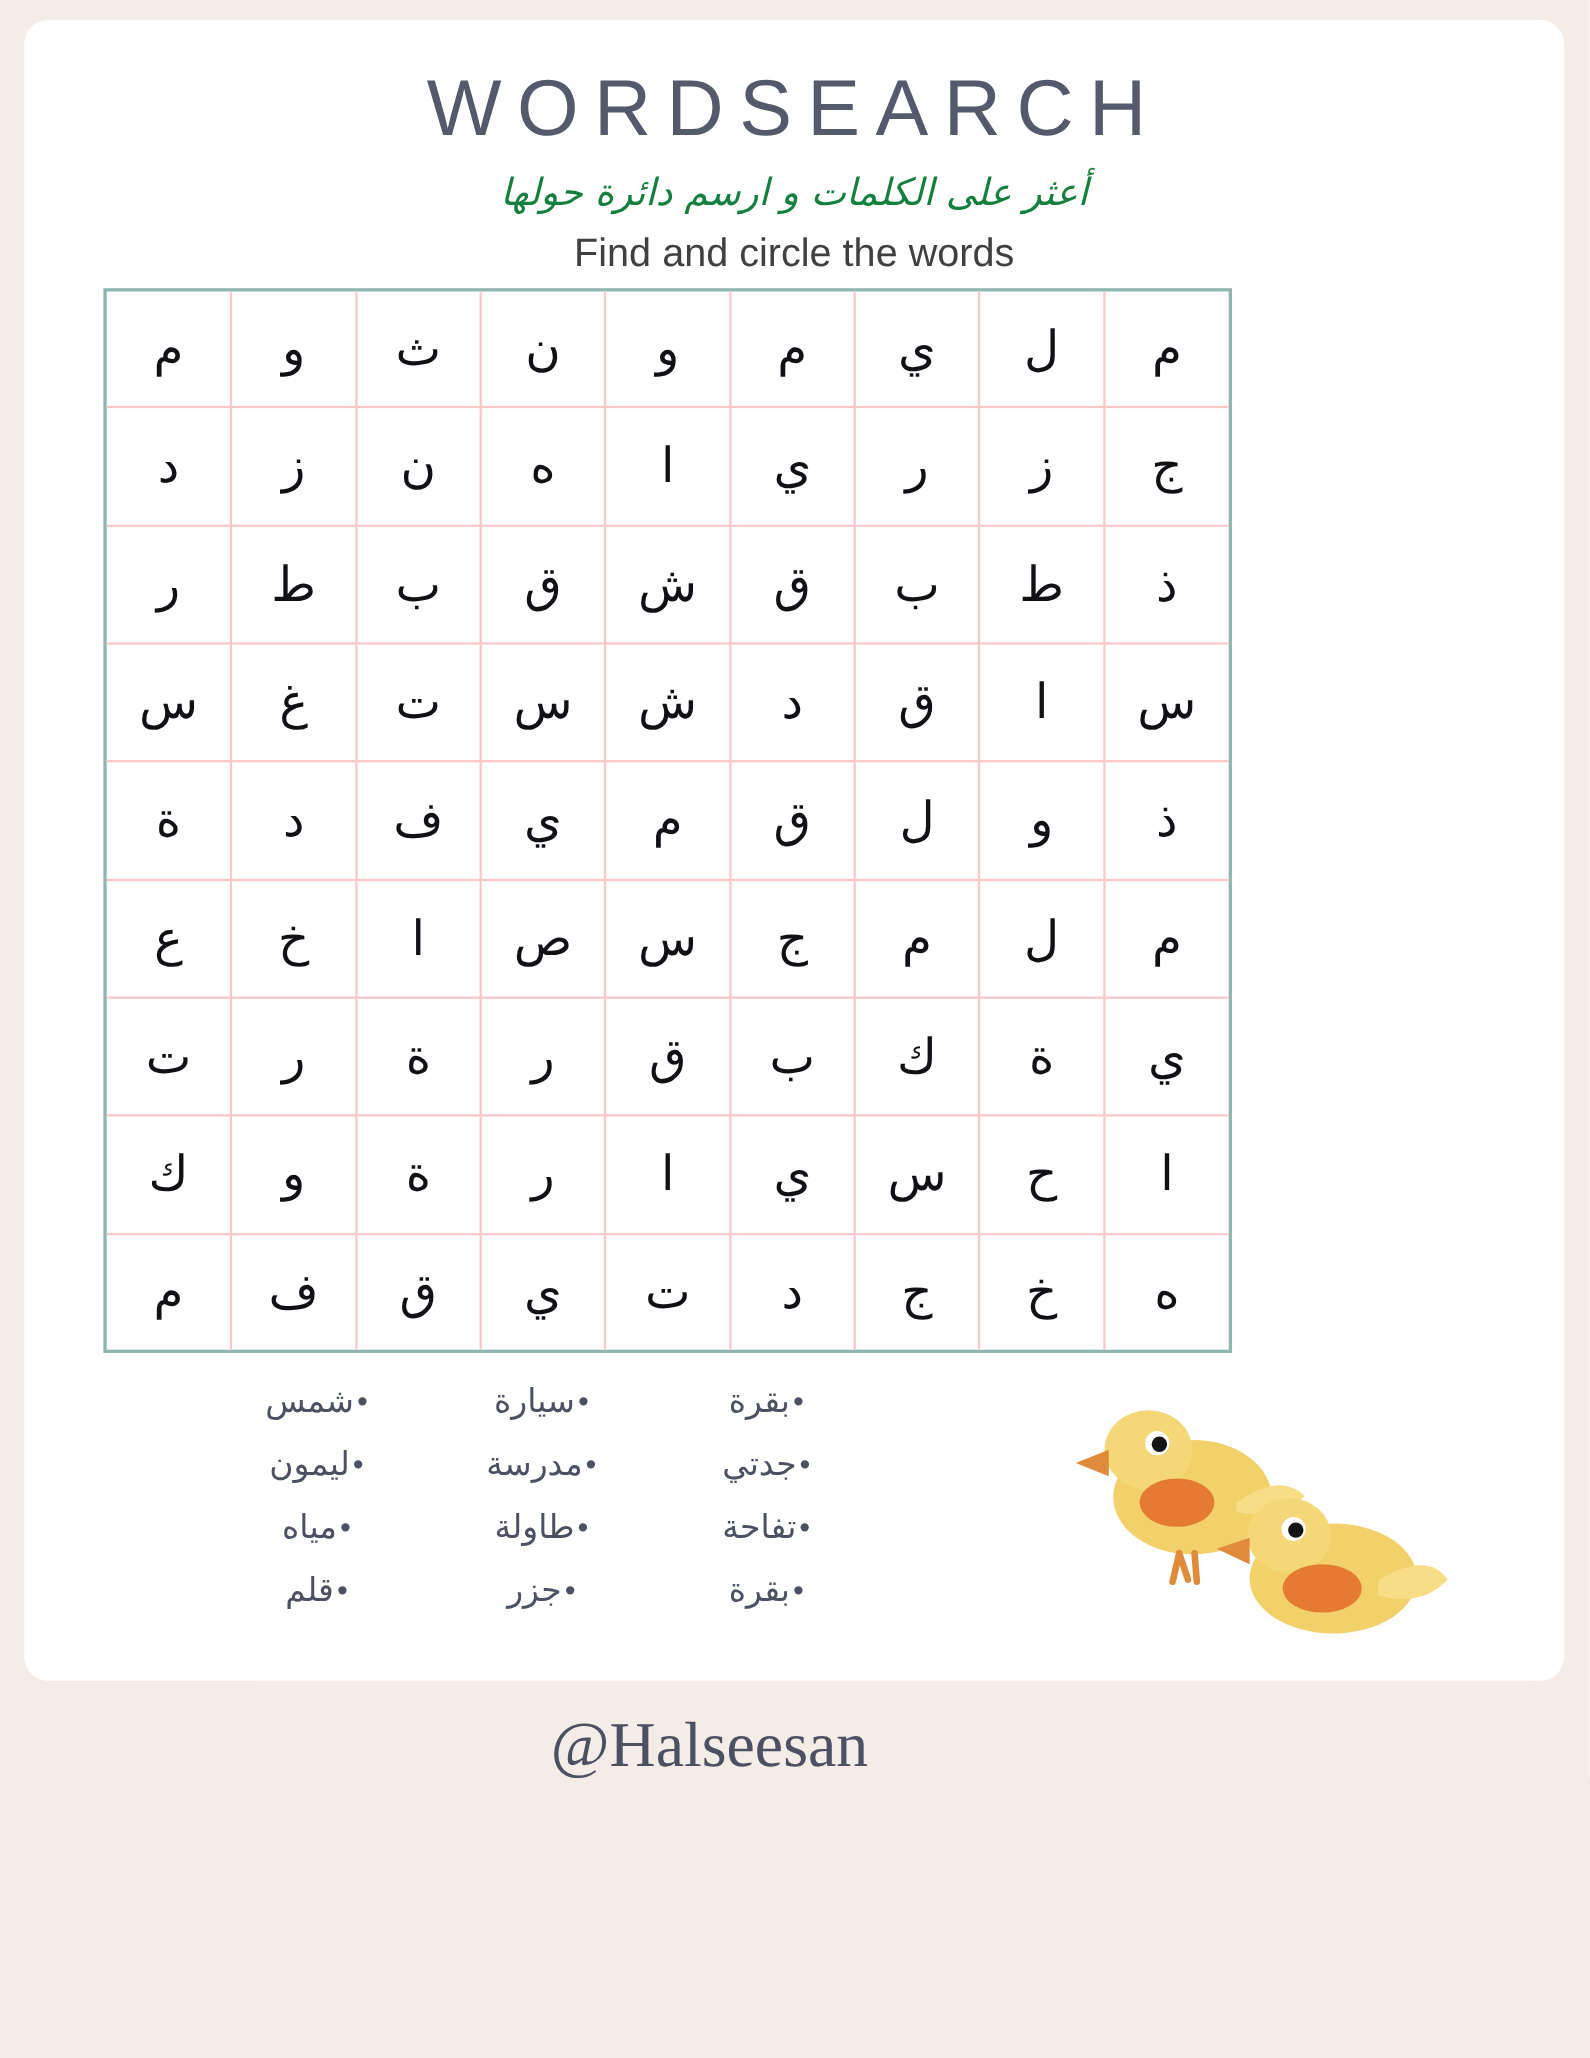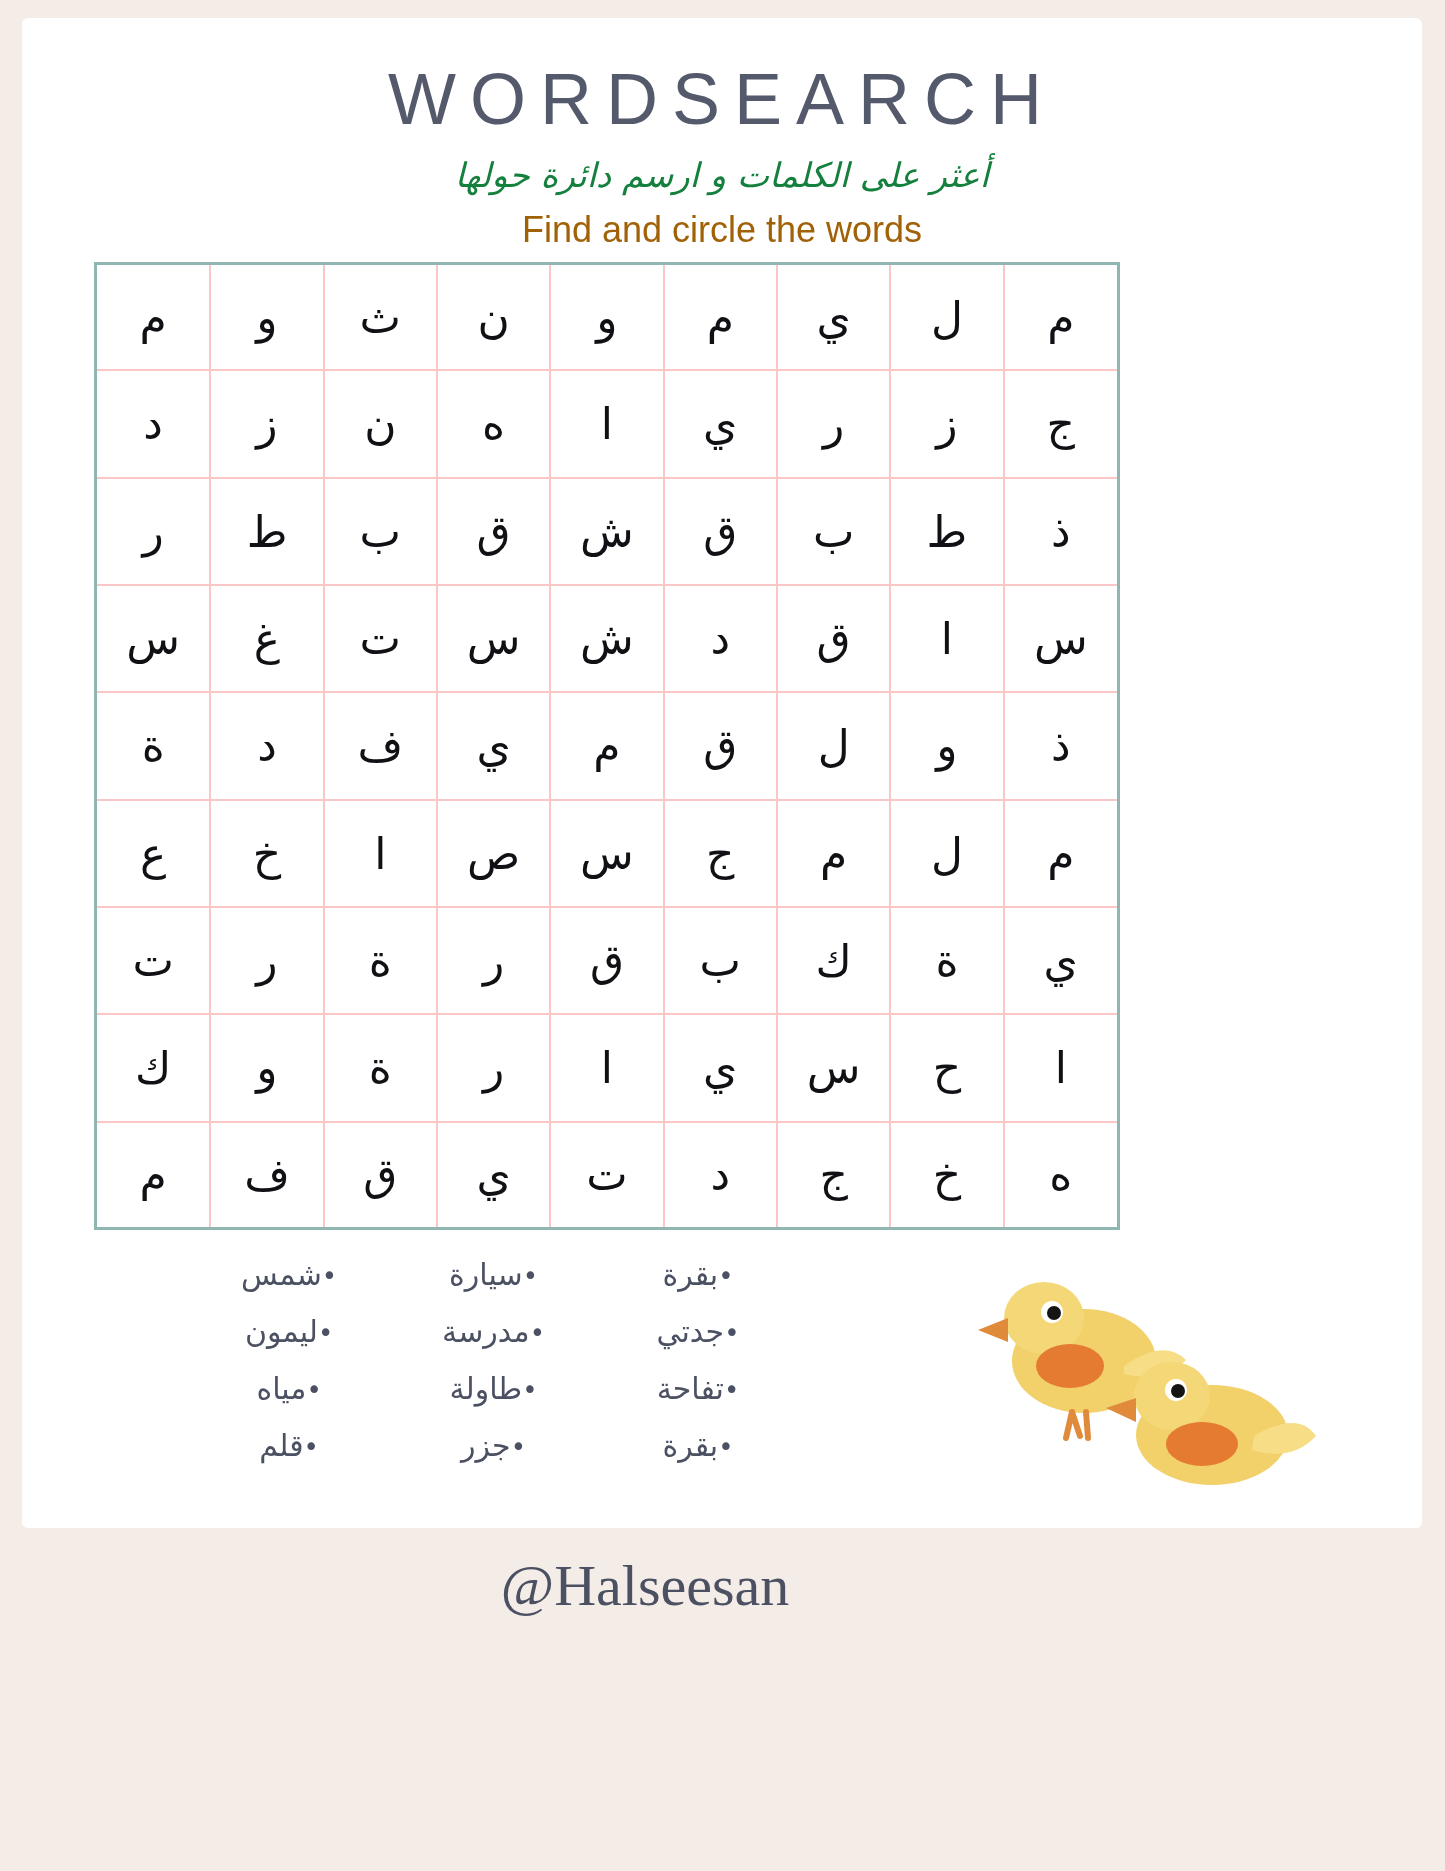--- a/index.html
+++ b/index.html
@@ -13,21 +13,21 @@
     font-family: "Liberation Sans", sans-serif;
     overflow: hidden;
   }
   .page {
     position: absolute;
     left: 22px;
     top: 18px;
     width: 1400px;
     height: 1510px;
     background: #ffffff;
-    border-radius: 6px;
+    border-radius: 22px;
     box-sizing: border-box;
   }
   .title {
     text-align: center;
     margin-top: 40px;
     font-size: 72px;
     letter-spacing: 14px;
     color: #545a6b;
     font-weight: 400;
     font-family: "Liberation Sans", sans-serif;
@@ -39,21 +39,21 @@
     color: #15803d;
     margin-top: 14px;
     direction: rtl;
     font-family: "DejaVu Sans", sans-serif;
     font-weight: 400;
     font-style: italic;
   }
   .subtitle-en {
     text-align: center;
     font-size: 36px;
-    color: #a16207;
+    color: #404040;
     margin-top: 14px;
     font-family: "Liberation Sans", sans-serif;
     font-weight: 400;
   }
   .grid-wrap {
     position: absolute;
     left: 72px;
     top: 244px;
     width: 1026px;
     height: 968px;

